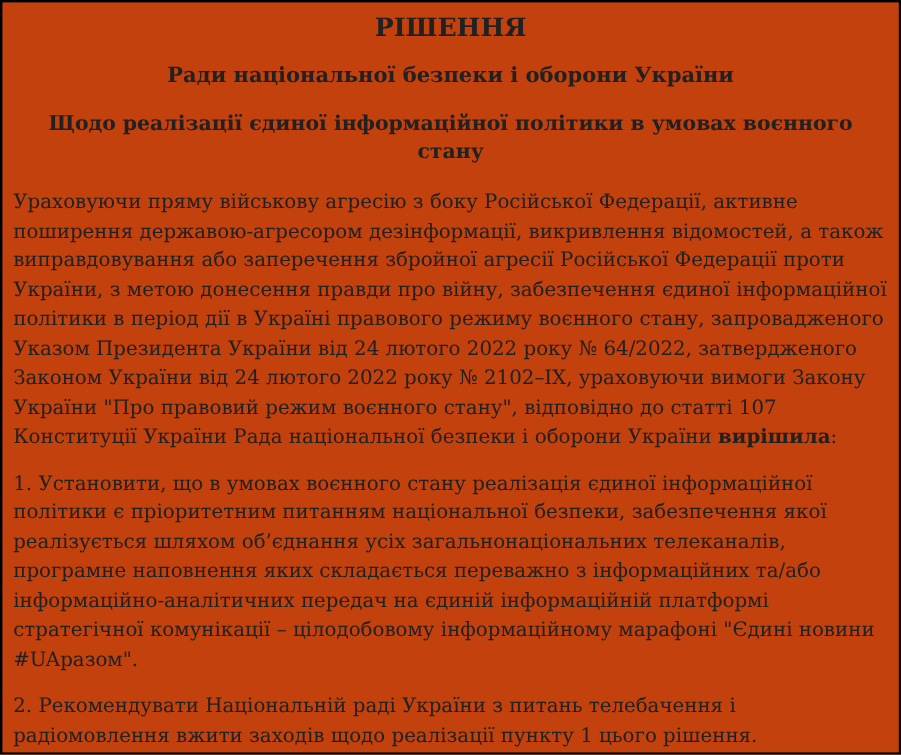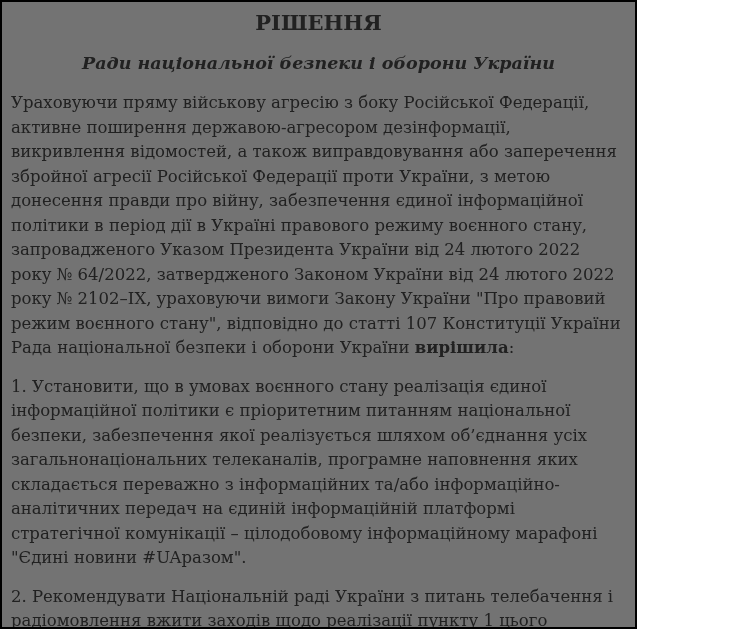--- a/index.html
+++ b/index.html
@@ -1,44 +1,43 @@
 <!DOCTYPE html>
 <html><head>
 <meta charset="utf-8">
 <style>
   html, body {
     margin: 0;
     padding: 0;
     background: #ffffff;
   }
   .doc {
-    width: 637px;
+    width: 751px;
     height: 629px;
     box-sizing: border-box;
     border: 2px solid #000000;
-    background: #737373;
+    background: #c2410c;
     padding: 9px 9px 0 9px;
     overflow: hidden;
     font-family: "DejaVu Serif", "Liberation Serif", serif;
     color: #212121;
   }
   .doc h1.title {
     font-size: 21px;
     line-height: 24px;
     font-weight: bold;
     text-align: center;
     margin: 0 0 16px 0;
   }
   .doc h2.org {
     font-size: 17.5px;
     line-height: 24px;
     font-weight: bold;
     text-align: center;
     margin: 0 0 16px 0;
-    font-style: italic;
   }
   .doc p.date {
     font-size: 16.5px;
     line-height: 24px;
     font-weight: normal;
     text-align: center;
     margin: 0 0 16px 0;
   }
   .doc h3.subject {
     font-size: 17px;
@@ -59,19 +58,20 @@
 </style>
 </head>
 <body>
 
 <div class="doc">
   <h1 class="title">РІШЕННЯ</h1>
 
   <h2 class="org">Ради національної безпеки і оборони України</h2>
 
 
+  <h3 class="subject">Щодо реалізації єдиної інформаційної політики в умовах воєнного стану</h3>
 
   <p class="body"><span>Ураховуючи пряму військову агресію з боку Російської Федерації, активне поширення державою-агресором дезінформації, викривлення відомостей, а також виправдовування або заперечення збройної агресії Російської Федерації проти України, з метою донесення правди про війну, забезпечення єдиної інформаційної політики в період дії в Україні правового режиму воєнного стану, запровадженого Указом Президента України від 24 лютого 2022 року № 64/2022, затвердженого Законом України від 24 лютого 2022 року № 2102–IX, ураховуючи вимоги Закону України "Про правовий режим воєнного стану", відповідно до статті 107 Конституції України Рада національної безпеки і оборони України </span><strong>вирішила</strong><span>:</span></p>
 
   <p class="body">1. Установити, що в умовах воєнного стану реалізація єдиної інформаційної політики є пріоритетним питанням національної безпеки, забезпечення якої реалізується шляхом об’єднання усіх загальнонаціональних телеканалів, програмне наповнення яких складається переважно з інформаційних та/або інформаційно-аналітичних передач на єдиній інформаційній платформі стратегічної комунікації – цілодобовому інформаційному марафоні "Єдині новини #UAразом".</p>
 
   <p class="body">2. Рекомендувати Національній раді України з питань телебачення і радіомовлення вжити заходів щодо реалізації пункту 1 цього рішення.</p>
 </div>
 
 </body></html>

